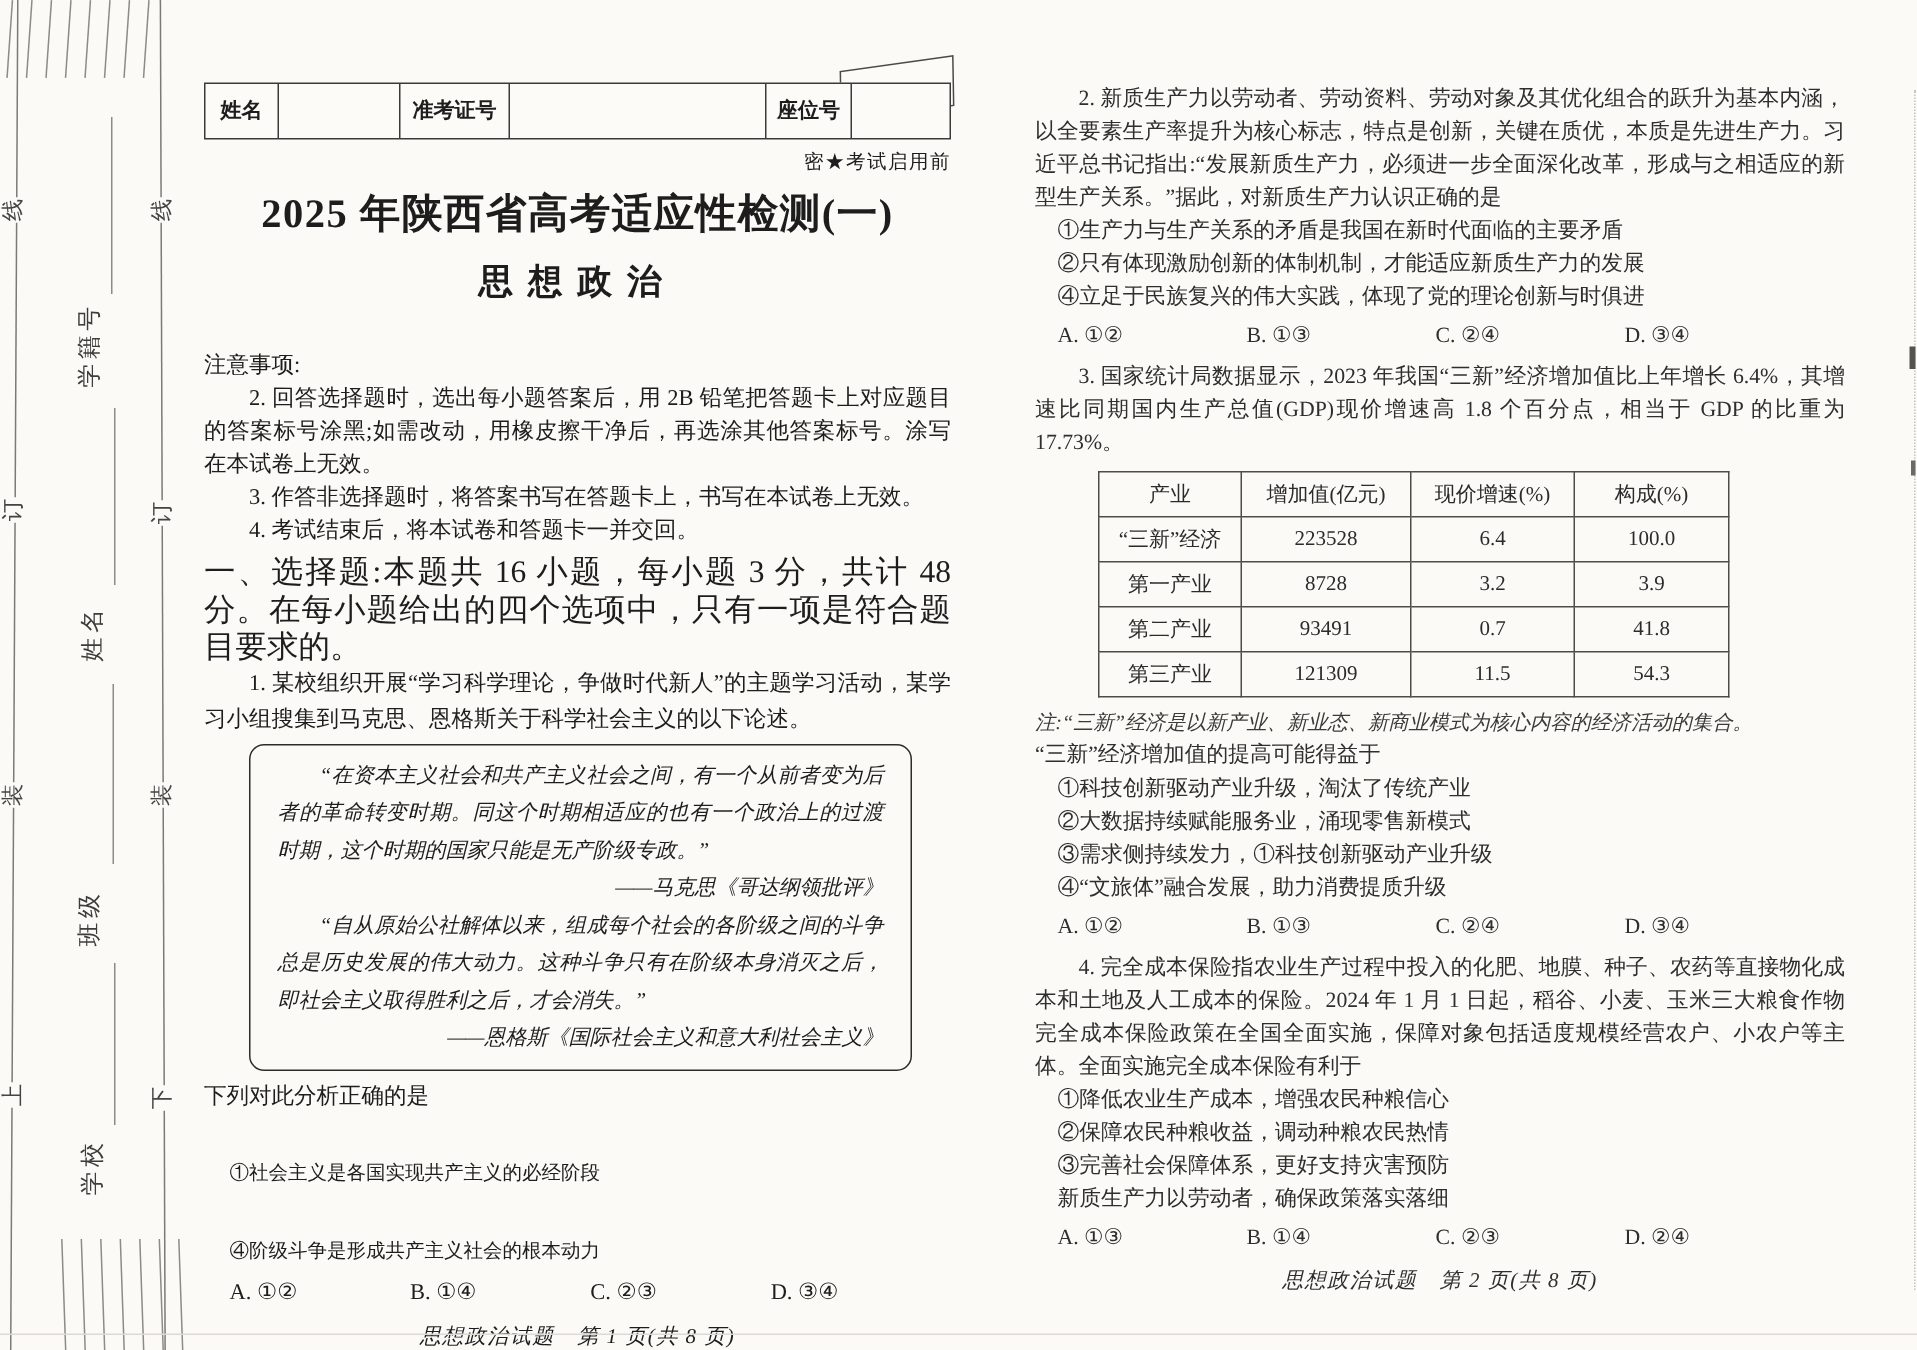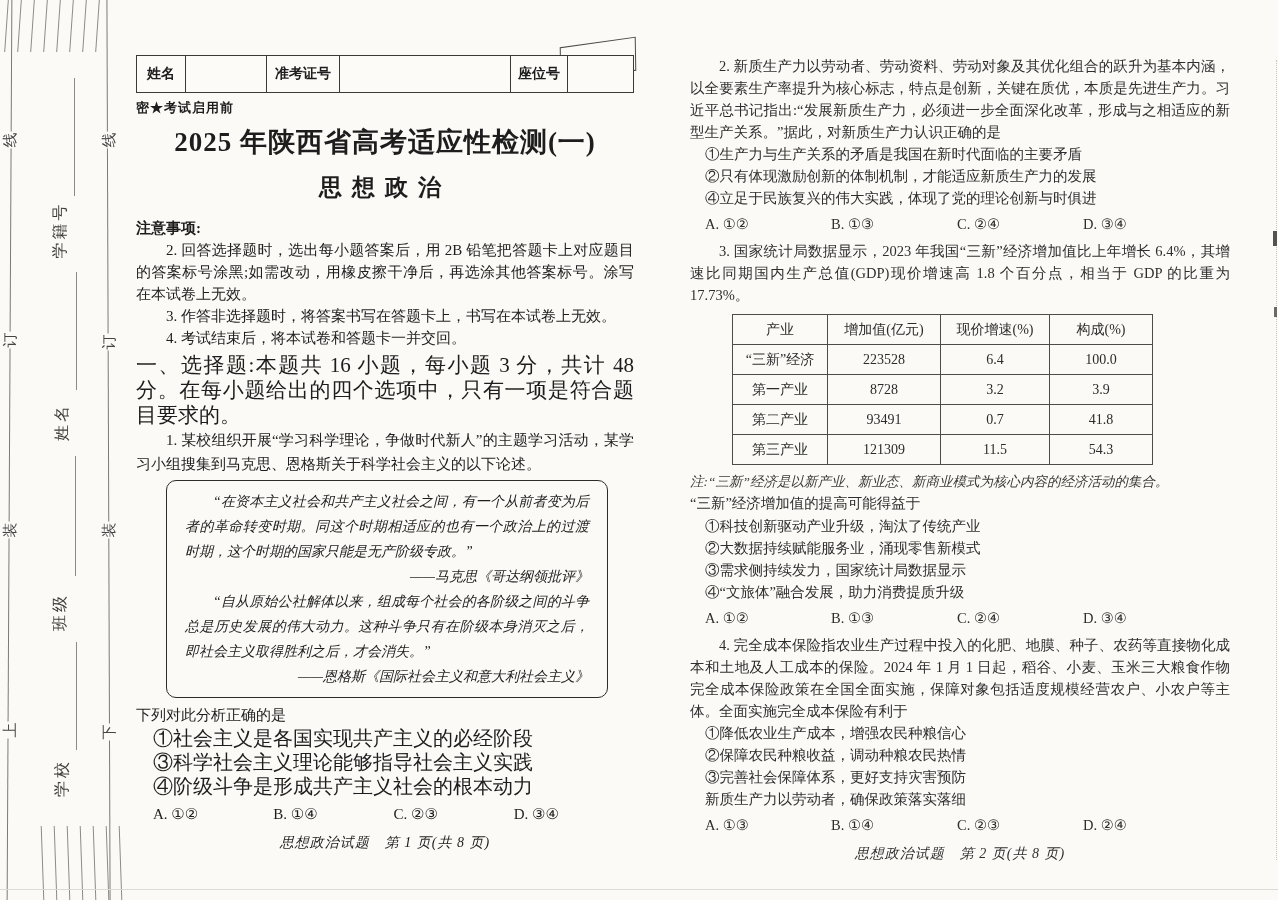--- a/index.html
+++ b/index.html
@@ -29,34 +29,34 @@
   .just{text-align:justify;}
 
   
   .headform{position:relative;z-index:2;margin-top:11px;height:36px;border:1.6px solid #3a3a38;
             display:flex;background:#fcfbf8;font-size:14px;font-weight:bold;}
   .hf-cell{border-right:1.2px solid #3a3a38;display:flex;align-items:center;justify-content:center;}
   .hf-cell:last-child{border-right:none;}
   .curl{position:absolute;z-index:1;left:424px;top:-2px;width:74px;height:32px;
         border:1.4px solid #4a4a46;background:#fcfbf8;transform:skewY(-7deg) rotate(-1deg);}
 
-  .seal{margin-top:6px;font-size:13px;font-weight:bold;letter-spacing:1px;}
+  .seal{margin-top:6px;font-size:13px;font-weight:normal;letter-spacing:1px;text-align:right;}
   .title{margin-top:7px;font-size:27px;font-weight:bold;text-align:center;letter-spacing:1px;line-height:36px;}
   .subject{margin-top:11px;font-size:23px;font-weight:bold;text-align:center;letter-spacing:10px;line-height:34px;}
-  .notice-title{margin-top:12px;font-size:15px;font-weight:bold;line-height:22px;}
+  .notice-title{margin-top:28px;font-size:15px;font-weight:normal;line-height:22px;}
   .notice{font-size:15px;line-height:22px;}
   .section{margin-top:4px;font-size:21px;font-weight:normal;line-height:25px;}
   .stem1{font-size:15px;line-height:24px;}
 
   .quotebox{margin-top:4px;margin-left:30px;width:404px;border:1.6px solid #2c2c2a;
             border-radius:10px;padding:8px 18px;font-size:14px;font-style:italic;line-height:25px;}
   .qsrc{text-align:right;}
 
   .lead1{margin-top:6px;font-size:15px;line-height:22px;}
-  .opt1{font-size:20px;line-height:24px;padding-left:17px;}
+  .opt1{font-size:13px;line-height:24px;padding-left:17px;margin-top:28px;}
   .choices{display:flex;margin-top:4px;font-size:15px;line-height:24px;}
   .page1 .choices span{width:130px;}
   .page1 .choices{padding-left:17px;}
   .footer{margin-top:8px;text-align:center;font-size:14px;font-style:italic;letter-spacing:1px;}
 
   
   .stem2{font-size:14.5px;line-height:22px;}
   .opt2{font-size:14.5px;line-height:22px;padding-left:15px;}
   .page2 .choices{padding-left:15px;font-size:14.5px;line-height:23px;}
   .page2 .choices span{width:126px;}
@@ -148,21 +148,20 @@
 
     <div class="quotebox">
       <p class="indent just">“在资本主义社会和共产主义社会之间，有一个从前者变为后者的革命转变时期。同这个时期相适应的也有一个政治上的过渡时期，这个时期的国家只能是无产阶级专政。”</p>
       <p class="qsrc">——马克思《哥达纲领批评》</p>
       <p class="indent just">“自从原始公社解体以来，组成每个社会的各阶级之间的斗争总是历史发展的伟大动力。这种斗争只有在阶级本身消灭之后，即社会主义取得胜利之后，才会消失。”</p>
       <p class="qsrc">——恩格斯《国际社会主义和意大利社会主义》</p>
     </div>
 
     <p class="lead1">下列对此分析正确的是</p>
     <p class="opt1">①社会主义是各国实现共产主义的必经阶段</p>
-    <p class="opt1">③科学社会主义理论能够指导社会主义实践</p>
     <p class="opt1">④阶级斗争是形成共产主义社会的根本动力</p>
     <div class="choices">
       <span>A. ①②</span>
       <span>B. ①④</span>
       <span>C. ②③</span>
       <span>D. ③④</span>
     </div>
 
     <p class="footer">思想政治试题　第 1 页(共 8 页)</p>
   </section>
@@ -213,21 +212,21 @@
           <td>121309</td>
           <td>11.5</td>
           <td>54.3</td>
         </tr>
       </tbody>
     </table>
     <p class="tnote">注:“三新”经济是以新产业、新业态、新商业模式为核心内容的经济活动的集合。</p>
     <p class="lead2">“三新”经济增加值的提高可能得益于</p>
     <p class="opt2">①科技创新驱动产业升级，淘汰了传统产业</p>
     <p class="opt2">②大数据持续赋能服务业，涌现零售新模式</p>
-    <p class="opt2">③需求侧持续发力，国家统计局数据显示</p>
+    <p class="opt2">③需求侧持续发力，①科技创新驱动产业升级</p>
     <p class="opt2">④“文旅体”融合发展，助力消费提质升级</p>
     <div class="choices">
       <span>A. ①②</span>
       <span>B. ①③</span>
       <span>C. ②④</span>
       <span>D. ③④</span>
     </div>
 
     <p class="stem2 indent just" style="margin-top:4px">4. 完全成本保险指农业生产过程中投入的化肥、地膜、种子、农药等直接物化成本和土地及人工成本的保险。2024 年 1 月 1 日起，稻谷、小麦、玉米三大粮食作物完全成本保险政策在全国全面实施，保障对象包括适度规模经营农户、小农户等主体。全面实施完全成本保险有利于</p>
     <p class="opt2">①降低农业生产成本，增强农民种粮信心</p>

